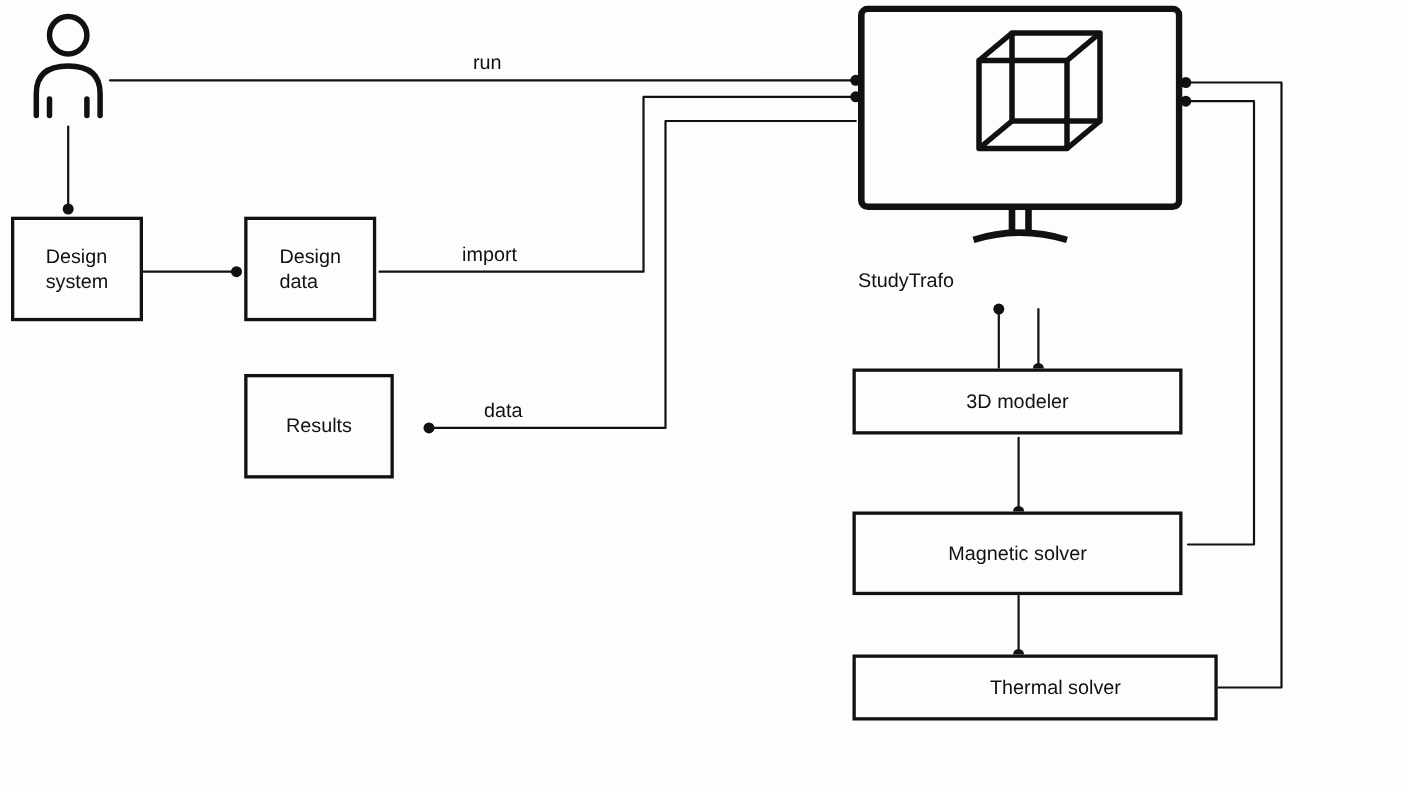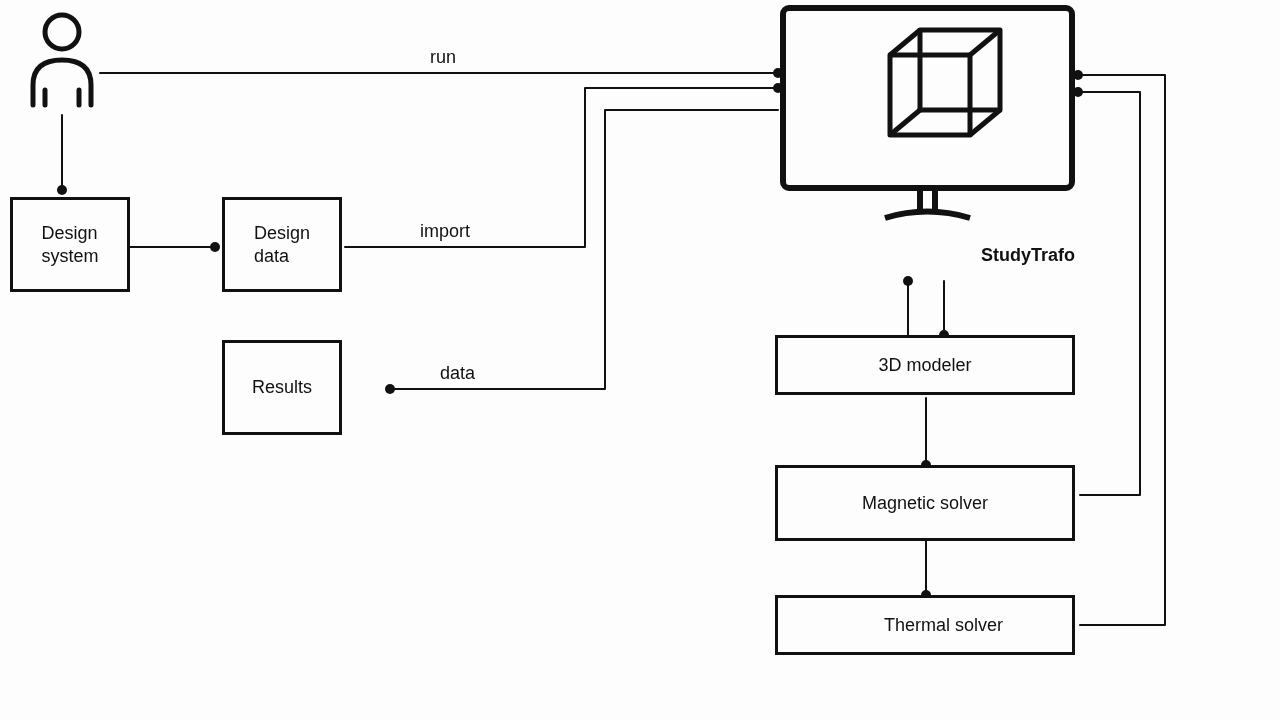--- a/index.html
+++ b/index.html
@@ -37,22 +37,22 @@
   }
   .lbl {
     position: absolute;
     font-size: 18px;
     color: #111;
     background: transparent;
     white-space: nowrap;
   }
   .title {
     position: absolute;
-    font-weight: bold;
-    text-align: right;
+    font-weight: normal;
+    text-align: left;
   }
   .icon {
     position: absolute;
   }
 </style>
 </head>
 <body>
 <div class="canvas">
 
 <svg class="wires" viewBox="0 0 1280 720">
@@ -133,31 +133,31 @@
 </div>
 
 <div class="box" style="left:10px;  top:197px; width:120px; height:95px;">
   <span style="white-space:pre-line;">Design
 system</span>
 </div>
 <div class="box" style="left:222px; top:197px; width:120px; height:95px;">
   <span style="white-space:pre-line;">Design
 data</span>
 </div>
-<div class="box" style="left:222px; top:340px; width:120px; height:95px;">
+<div class="box" style="left:222px; top:340px; width:136px; height:95px;">
   <span>Results</span>
 </div>
 
 <div class="box" style="left:775px; top:335px; width:300px; height:60px;">
   <span>3D modeler</span>
 </div>
 <div class="box" style="left:775px; top:465px; width:300px; height:76px;">
   <span>Magnetic solver</span>
 </div>
-<div class="box" style="left:775px; top:595px; width:300px; height:60px;padding-left:45px;">
+<div class="box" style="left:775px; top:595px; width:332px; height:60px;padding-left:45px;">
   <span>Thermal solver</span>
 </div>
 
 <div class="lbl" style="left:430px; top:47px;">run</div>
 <div class="lbl" style="left:420px; top:221px;">import</div>
 <div class="lbl" style="left:440px; top:363px;">data</div>
 
 </div>
 
 </body></html>

